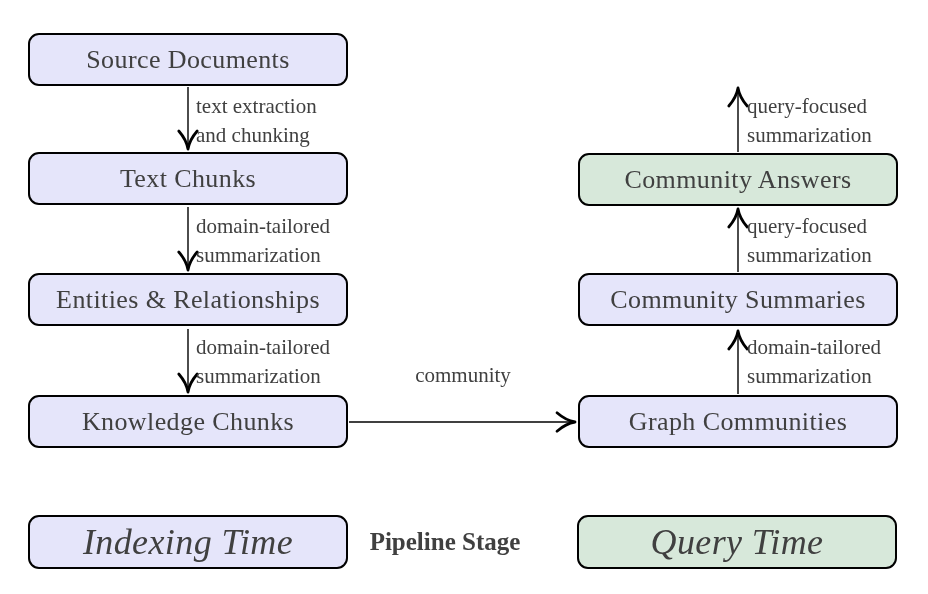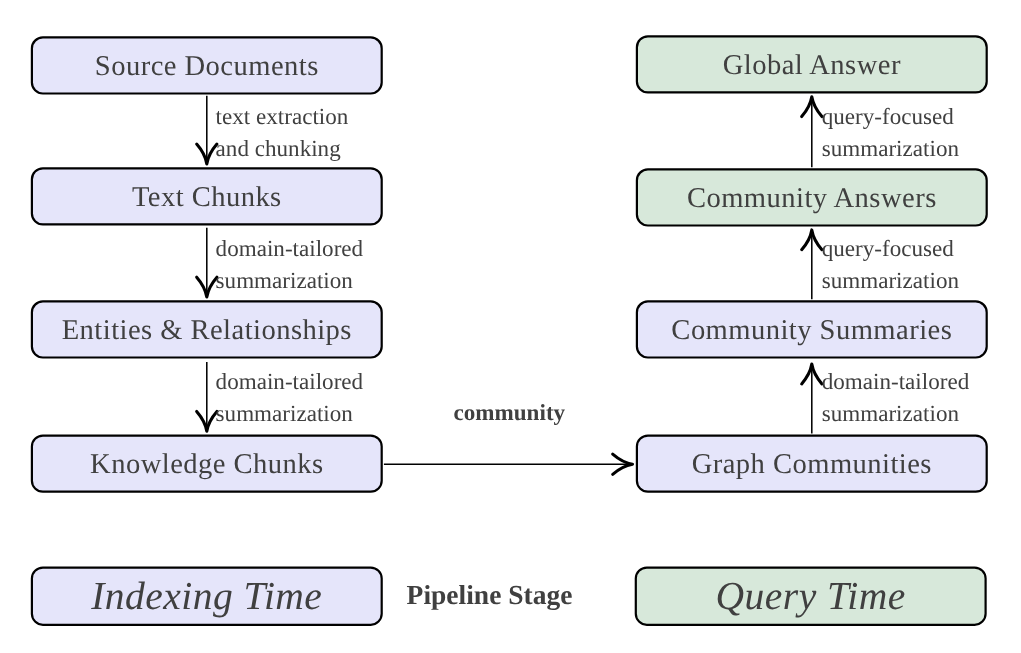--- a/index.html
+++ b/index.html
@@ -41,21 +41,20 @@
   .node.query   { background: var(--query-fill); }
   .edge-label {
     position: absolute;
     font-size: 21px;
     line-height: 29px;
     white-space: nowrap;
   }
   .edge-label.centered {
     text-align: center;
     width: 186px;
-    font-weight: bold;
   }
   .legend-title {
     position: absolute;
     left: 348px;
     top: 515px;
     width: 194px;
     height: 54px;
     display: flex;
     align-items: center;
     justify-content: center;
@@ -86,21 +85,20 @@
     <line x1="738" y1="394" x2="738" y2="332" stroke="#000" stroke-width="1.4" marker-end="url(#arr)"></line>
     <line x1="738" y1="272" x2="738" y2="210" stroke="#000" stroke-width="1.4" marker-end="url(#arr)"></line>
     <line x1="738" y1="152" x2="738" y2="89" stroke="#000" stroke-width="1.4" marker-end="url(#arr)"></line>
   </svg>
 
   <div class="node indexing" style="left:28px; top:33px">Source Documents</div>
   <div class="node indexing" style="left:28px; top:152px">Text Chunks</div>
   <div class="node indexing" style="left:28px; top:273px">Entities &amp; Relationships</div>
   <div class="node indexing" style="left:28px; top:395px">Knowledge Chunks</div>
 
-  <div class="node query" style="left:578px; top:32px">Global Answer</div>
   <div class="node query" style="left:578px; top:153px">Community Answers</div>
   <div class="node indexing" style="left:578px; top:273px">Community Summaries</div>
   <div class="node indexing" style="left:578px; top:395px">Graph Communities</div>
 
   <div class="edge-label" style="left:196px; top:92px">
     <div>text extraction</div>
     <div>and chunking</div>
   </div>
   <div class="edge-label" style="left:196px; top:212px">
     <div>domain-tailored</div>

